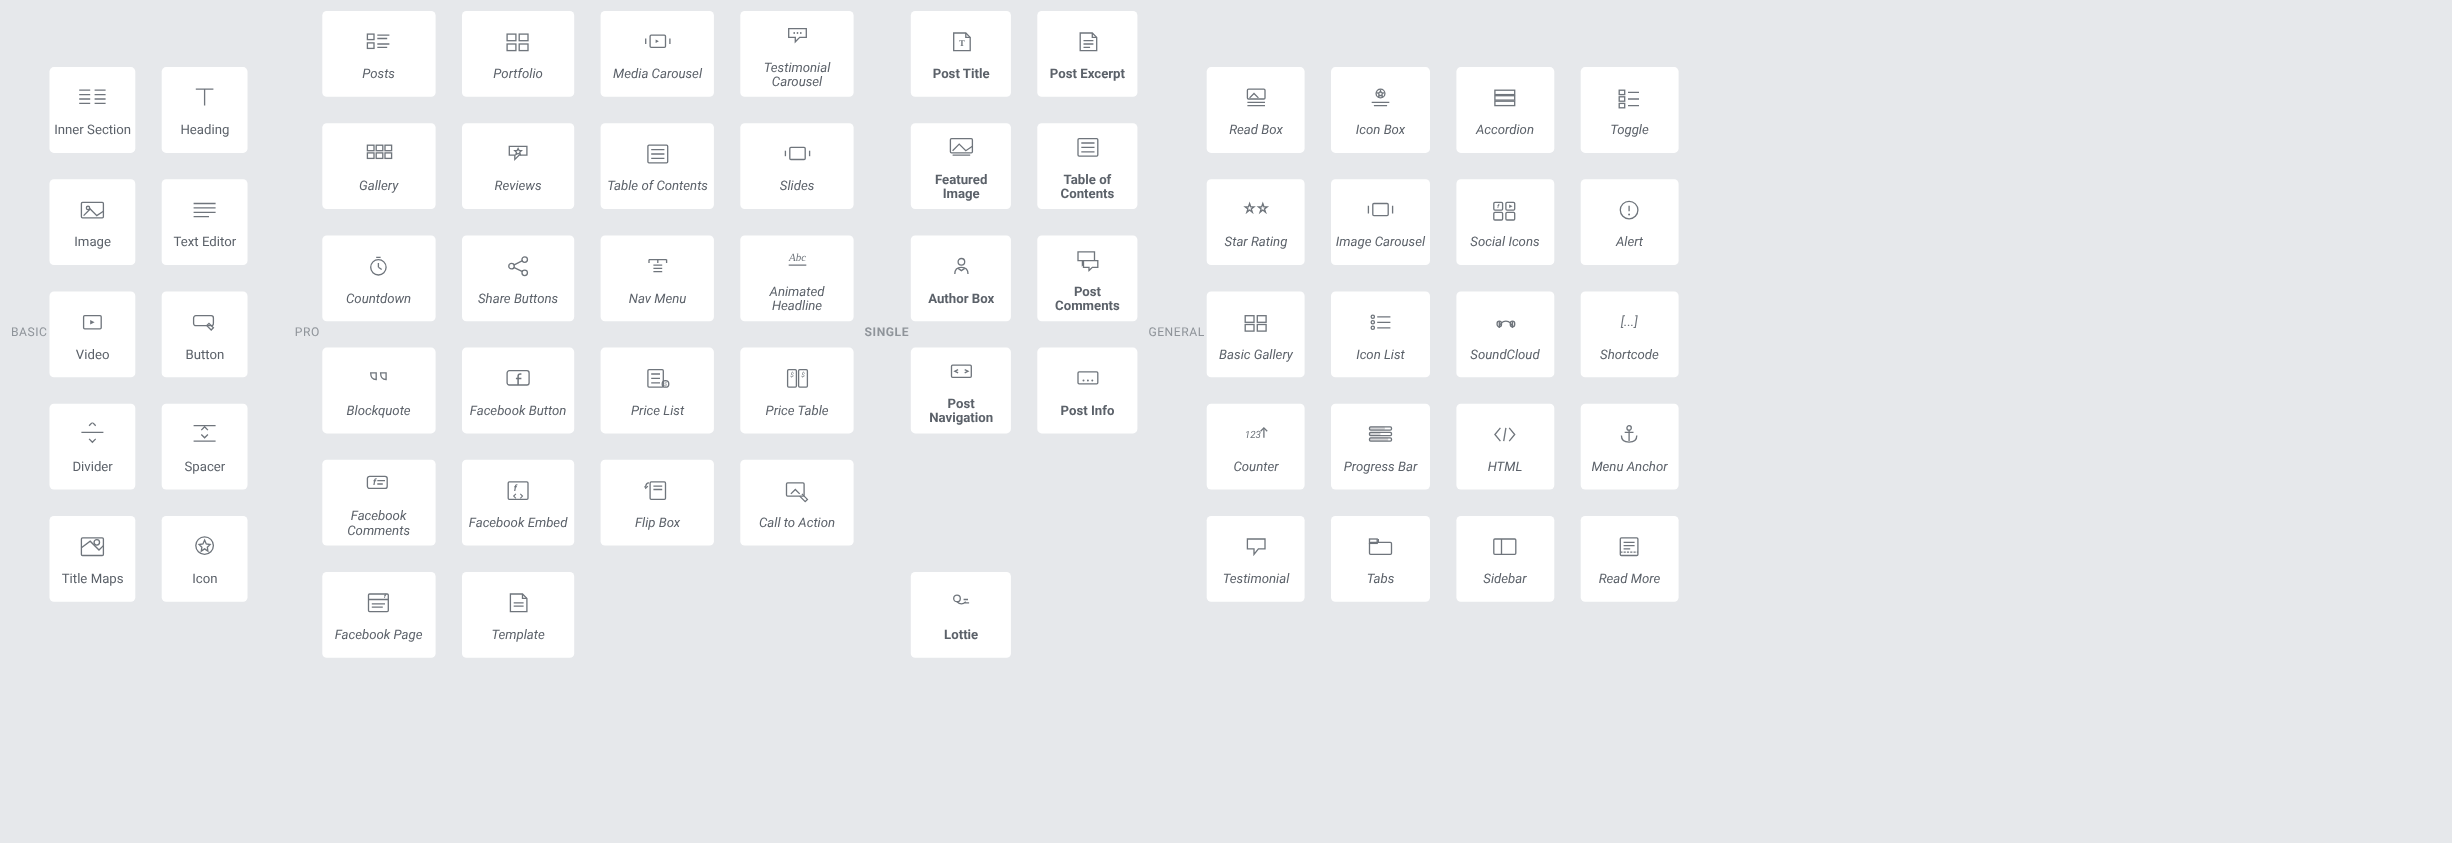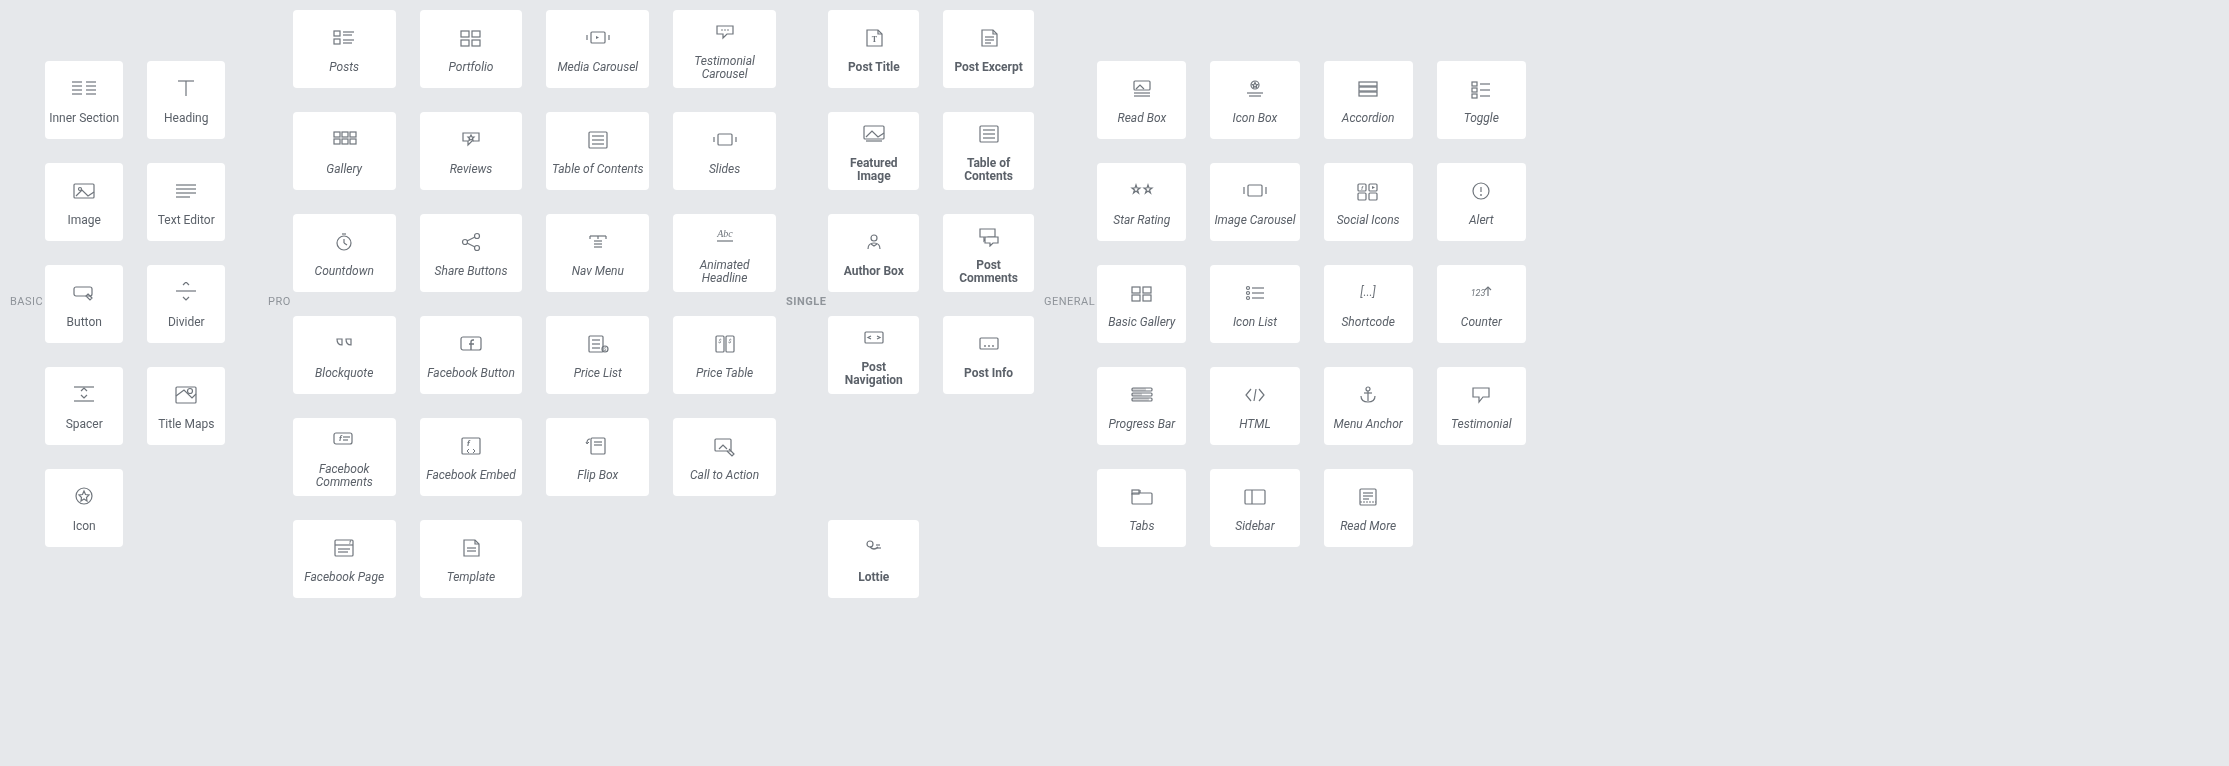--- a/index.html
+++ b/index.html
@@ -461,20 +461,28 @@
           <div class="ico">
             <svg width="28" height="22" viewBox="0 0 28 22">
               <use href="#i-text-editor"></use>
             </svg>
           </div>
           <div class="lbl">Text Editor</div>
         </div>
         <div class="tile">
           <div class="ico">
             <svg width="28" height="22" viewBox="0 0 28 22">
+              <use href="#i-video"></use>
+            </svg>
+          </div>
+          <div class="lbl">Video</div>
+        </div>
+        <div class="tile">
+          <div class="ico">
+            <svg width="28" height="22" viewBox="0 0 28 22">
               <use href="#i-button"></use>
             </svg>
           </div>
           <div class="lbl">Button</div>
         </div>
         <div class="tile">
           <div class="ico">
             <svg width="28" height="22" viewBox="0 0 28 22">
               <use href="#i-divider"></use>
             </svg>
@@ -849,20 +857,28 @@
           <div class="ico">
             <svg width="28" height="22" viewBox="0 0 28 22">
               <use href="#i-icon-list"></use>
             </svg>
           </div>
           <div class="lbl">Icon List</div>
         </div>
         <div class="tile">
           <div class="ico">
             <svg width="28" height="22" viewBox="0 0 28 22">
+              <use href="#i-soundcloud"></use>
+            </svg>
+          </div>
+          <div class="lbl">SoundCloud</div>
+        </div>
+        <div class="tile">
+          <div class="ico">
+            <svg width="28" height="22" viewBox="0 0 28 22">
               <use href="#i-shortcode"></use>
             </svg>
           </div>
           <div class="lbl">Shortcode</div>
         </div>
         <div class="tile">
           <div class="ico">
             <svg width="28" height="22" viewBox="0 0 28 22">
               <use href="#i-counter"></use>
             </svg>

